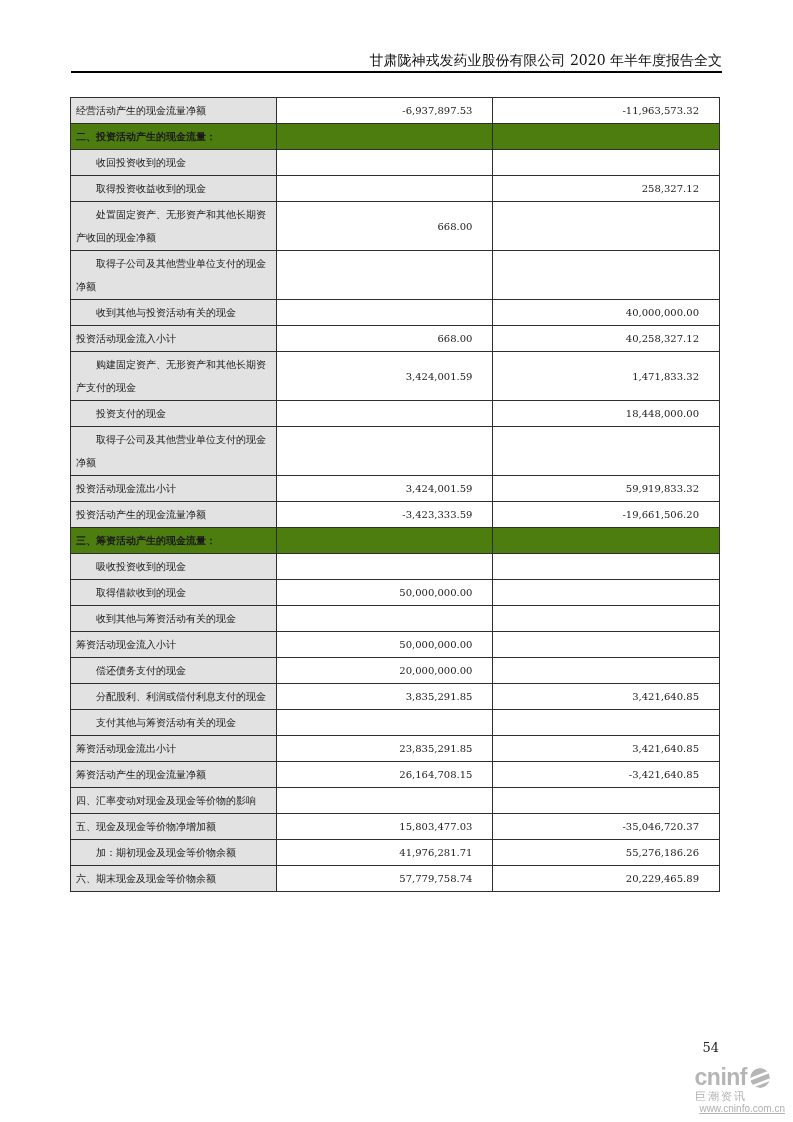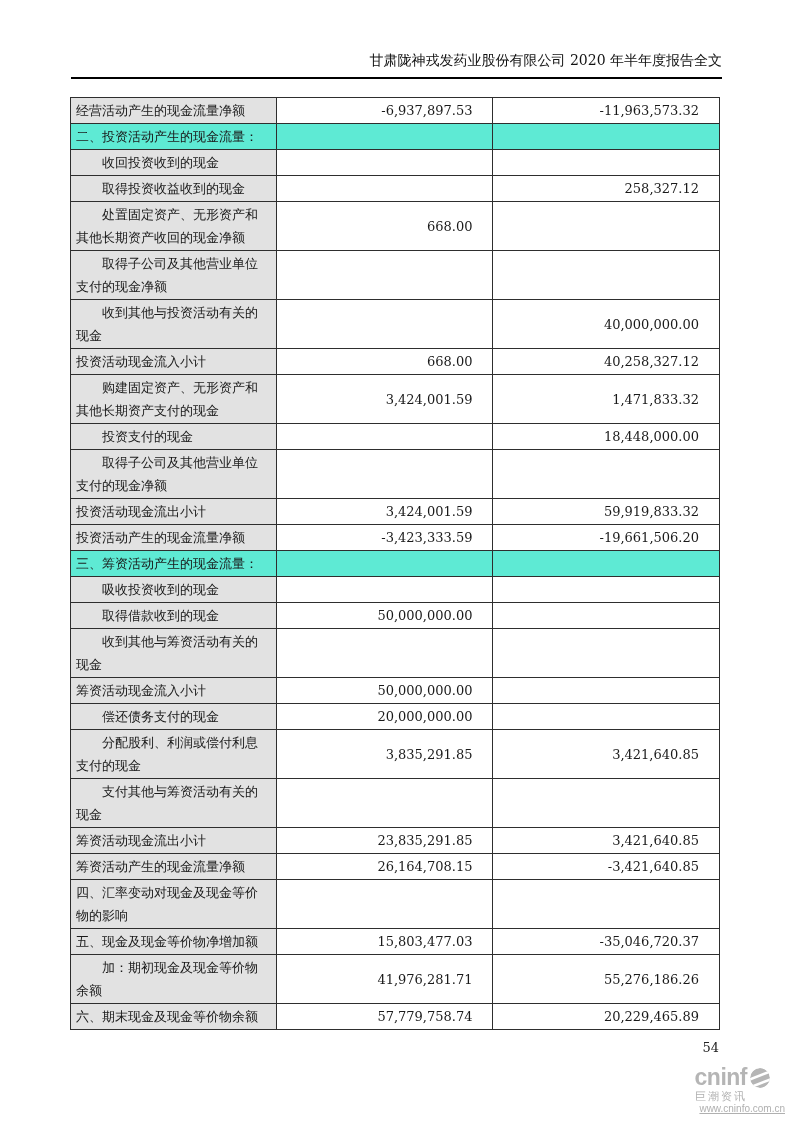--- a/index.html
+++ b/index.html
@@ -12,50 +12,50 @@
     font-family:"DejaVu Serif","Liberation Serif",serif;
     color:#1a1a1a;
     overflow:hidden;
   }
   .header {
     position:absolute;
     top:50px; left:71px; right:71px;
     text-align:right;
     font-size:14px;
     line-height:20px;
-    padding-bottom:7px;
+    padding-bottom:1px;
     border-bottom:2px solid #000;
     color:#111;
   }
   .cf-table {
     position:absolute;
     top:97px; left:70px;
     width:650px;
     border-collapse:collapse;
     table-layout:fixed;
-    font-size:13px;
+    font-size:10px;
   }
   .cf-table col.c0 { width:31.7%; }
   .cf-table col.c1 { width:33.4%; }
   .cf-table col.c2 { width:34.9%; }
   .cf-table td {
     border:1px solid #2e2e2e;
     padding:1px 5px;
     line-height:23px;
     vertical-align:middle;
     overflow:hidden;
   }
   .cf-table td.lbl { background:#e2e2e2; text-align:left; }
   .cf-table td.ind1 { text-indent:2em; }
   .cf-table td.num {
     text-align:right;
     padding-right:20px;
     font-family:"DejaVu Serif",serif;
   }
-  .cf-table tr.sec td { background:#5eead4; }
+  .cf-table tr.sec td { background:#4d7c0f;font-weight:bold; }
   .pageno {
     position:absolute;
     top:1040px; right:74px;
     font-size:13px;
     color:#222;
   }
   .logo {
     position:absolute;
     right:8px; bottom:8px;
     text-align:right;

